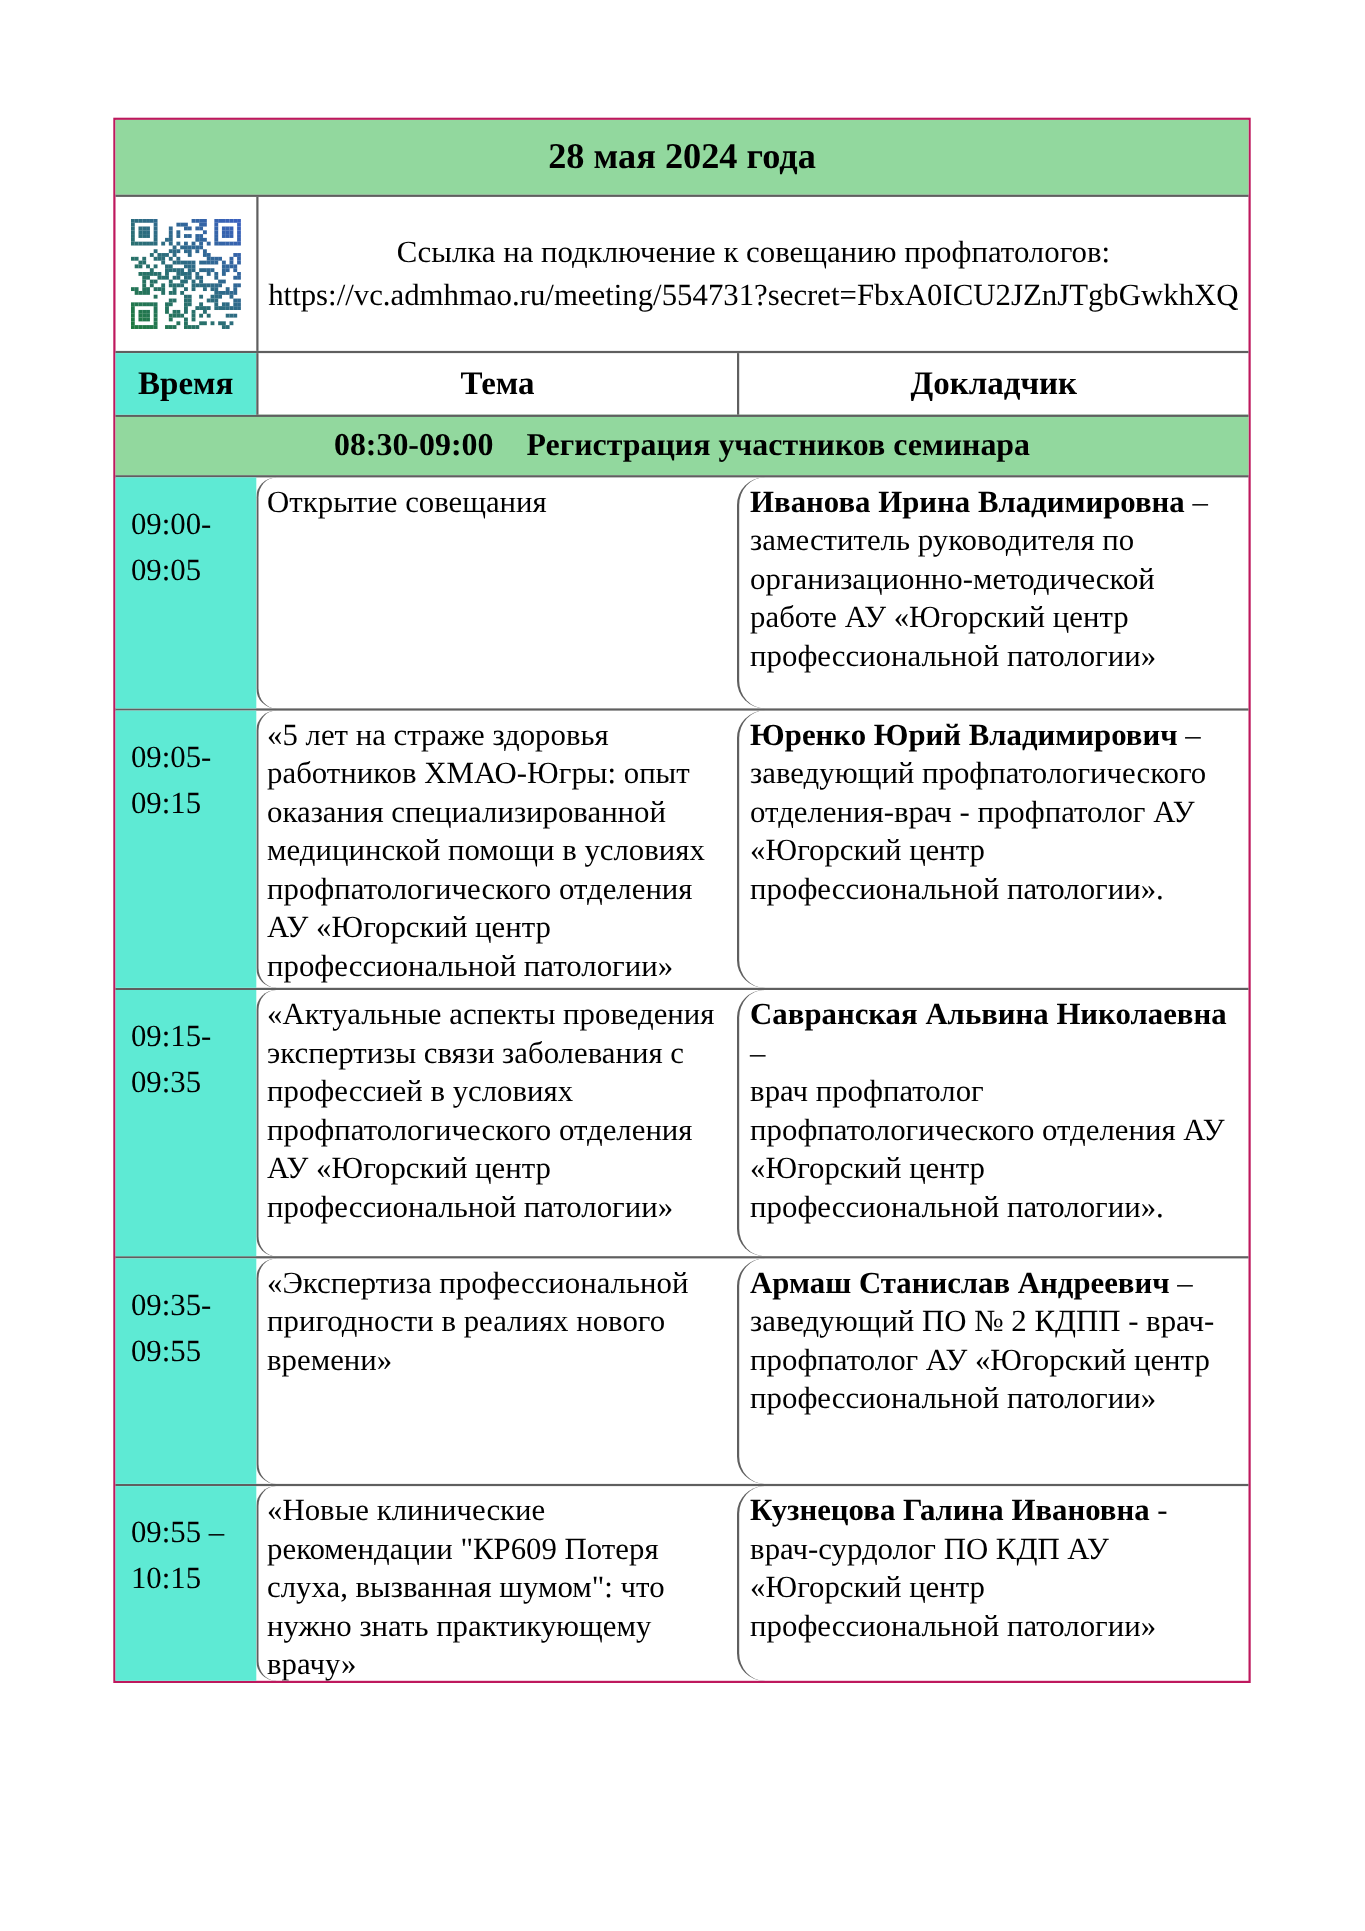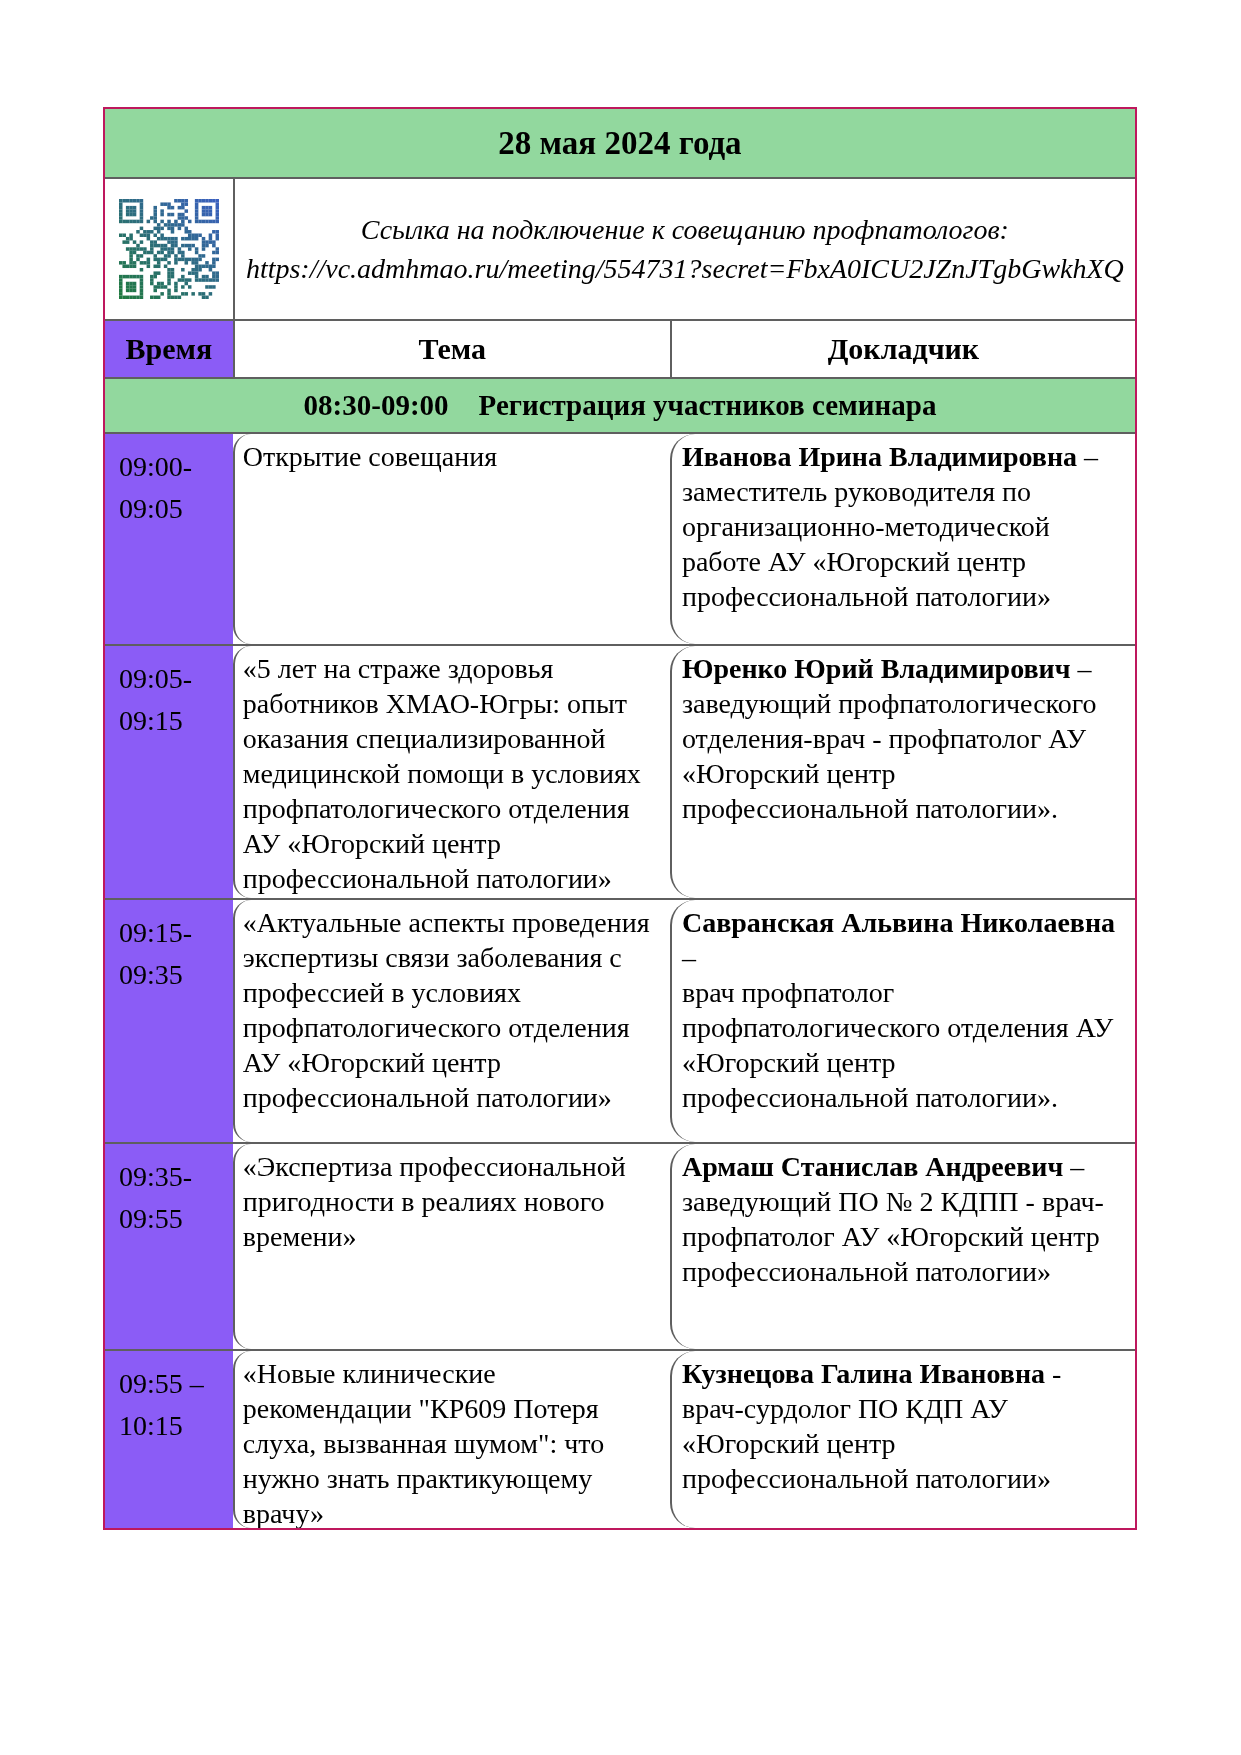--- a/index.html
+++ b/index.html
@@ -21,38 +21,38 @@
   .cell + .cell { border-left: 2px solid #5f5f5f; }
 
   .title-row { height: 68px; background: #92d89e; align-items: center; justify-content: center; }
   .title-row .title-text { font-size: 33px; font-weight: bold; text-align: center; width: 100%; }
 
   .qr-row { height: 142px; }
   .qr-cell { width: 128px; display: flex; align-items: center; justify-content: center; }
   .link-cell {
     width: 904px; display: flex; flex-direction: column;
     align-items: center; justify-content: center;
-    font-size: 28px; line-height: 39px; text-align: right; font-style: italic;
+    font-size: 28px; line-height: 39px; text-align: right;
   }
 
   .header-row { height: 58px; }
   .header-row .cell { display: flex; align-items: center; justify-content: center;
     font-size: 30px; font-weight: bold; }
   .time-col   { width: 128px; }
   .topic-col  { width: 438px; }
   .speaker-col{ width: 466px; }
-  .blue { background: #8b5cf6; font-family: Liberation Serif, serif; }
+  .blue { background: #5eead4; font-family: Liberation Serif, serif; }
 
   .reg-row { height: 55px; background: #92d89e; align-items: center; justify-content: center;
     font-size: 29px; font-weight: bold; }
   .reg-row .reg-time { margin-right: 30px; }
 
   .data-row .time-col {
     font-size: 28px; line-height: 42px;
-    padding: 12px 6px 0 14px; white-space: pre-line;
+    padding: 22px 6px 0 14px; white-space: pre-line;
   }
   .data-row .topic-col {
     font-size: 28px; line-height: 35px;
     padding: 5px 10px 0 8px;
     border-radius: 18px;
   }
   .data-row .speaker-col {
     font-size: 28px; line-height: 35px;
     padding: 5px 8px 0 10px;
     border-radius: 25px;

